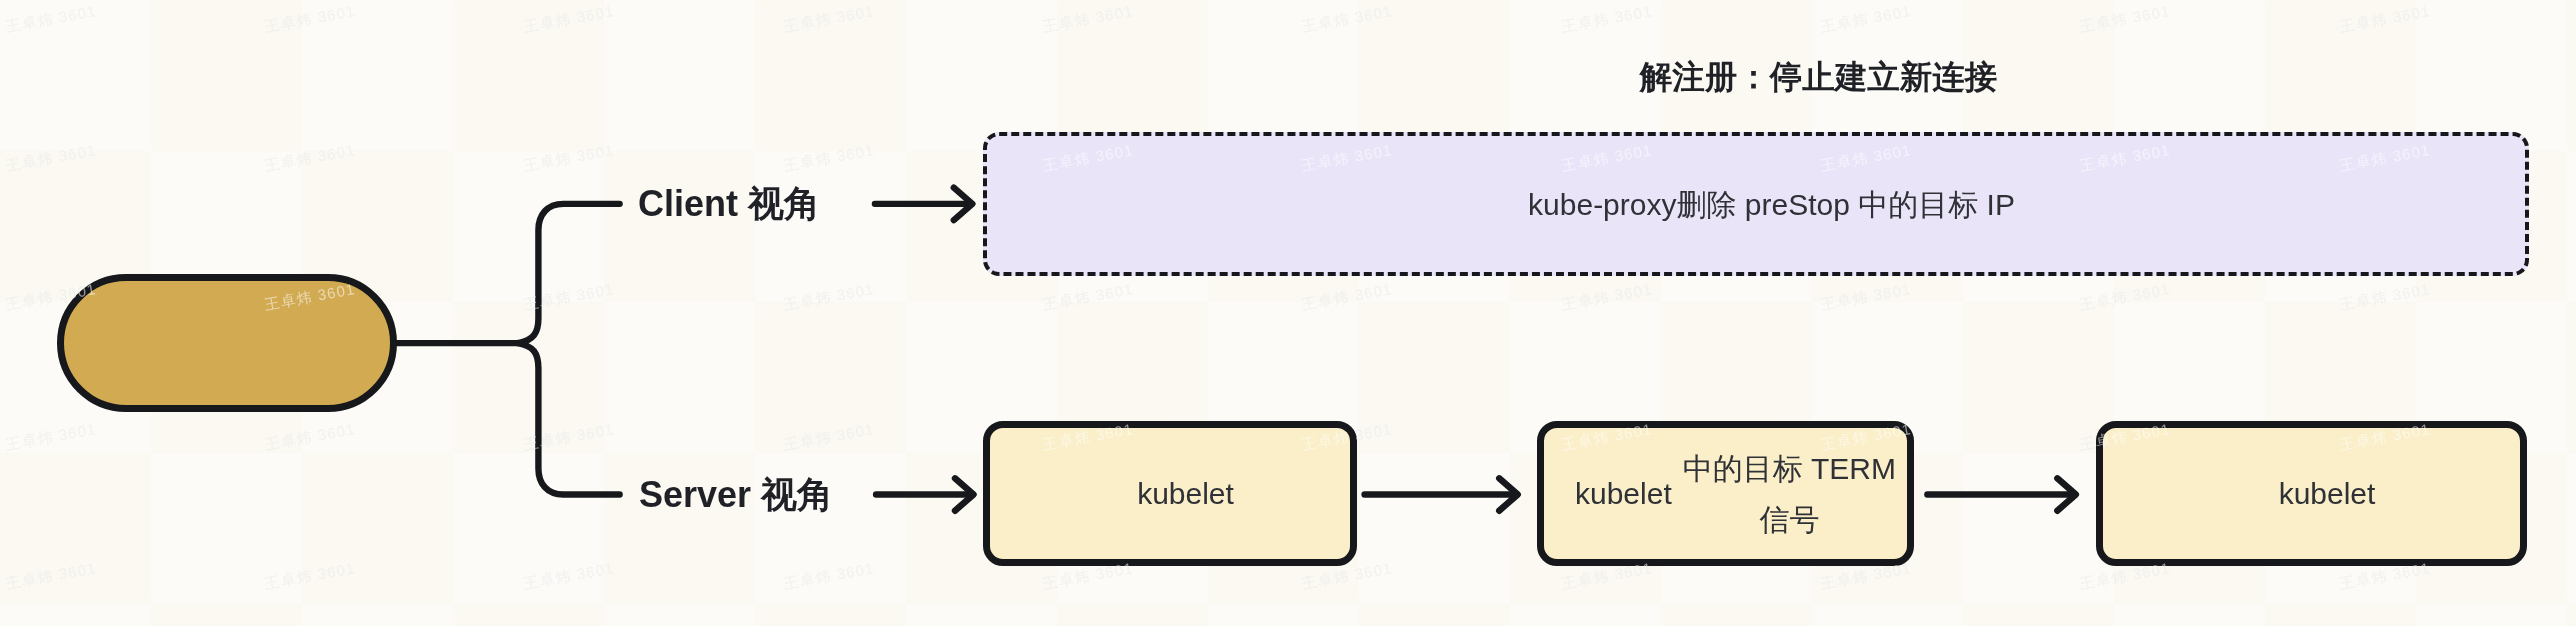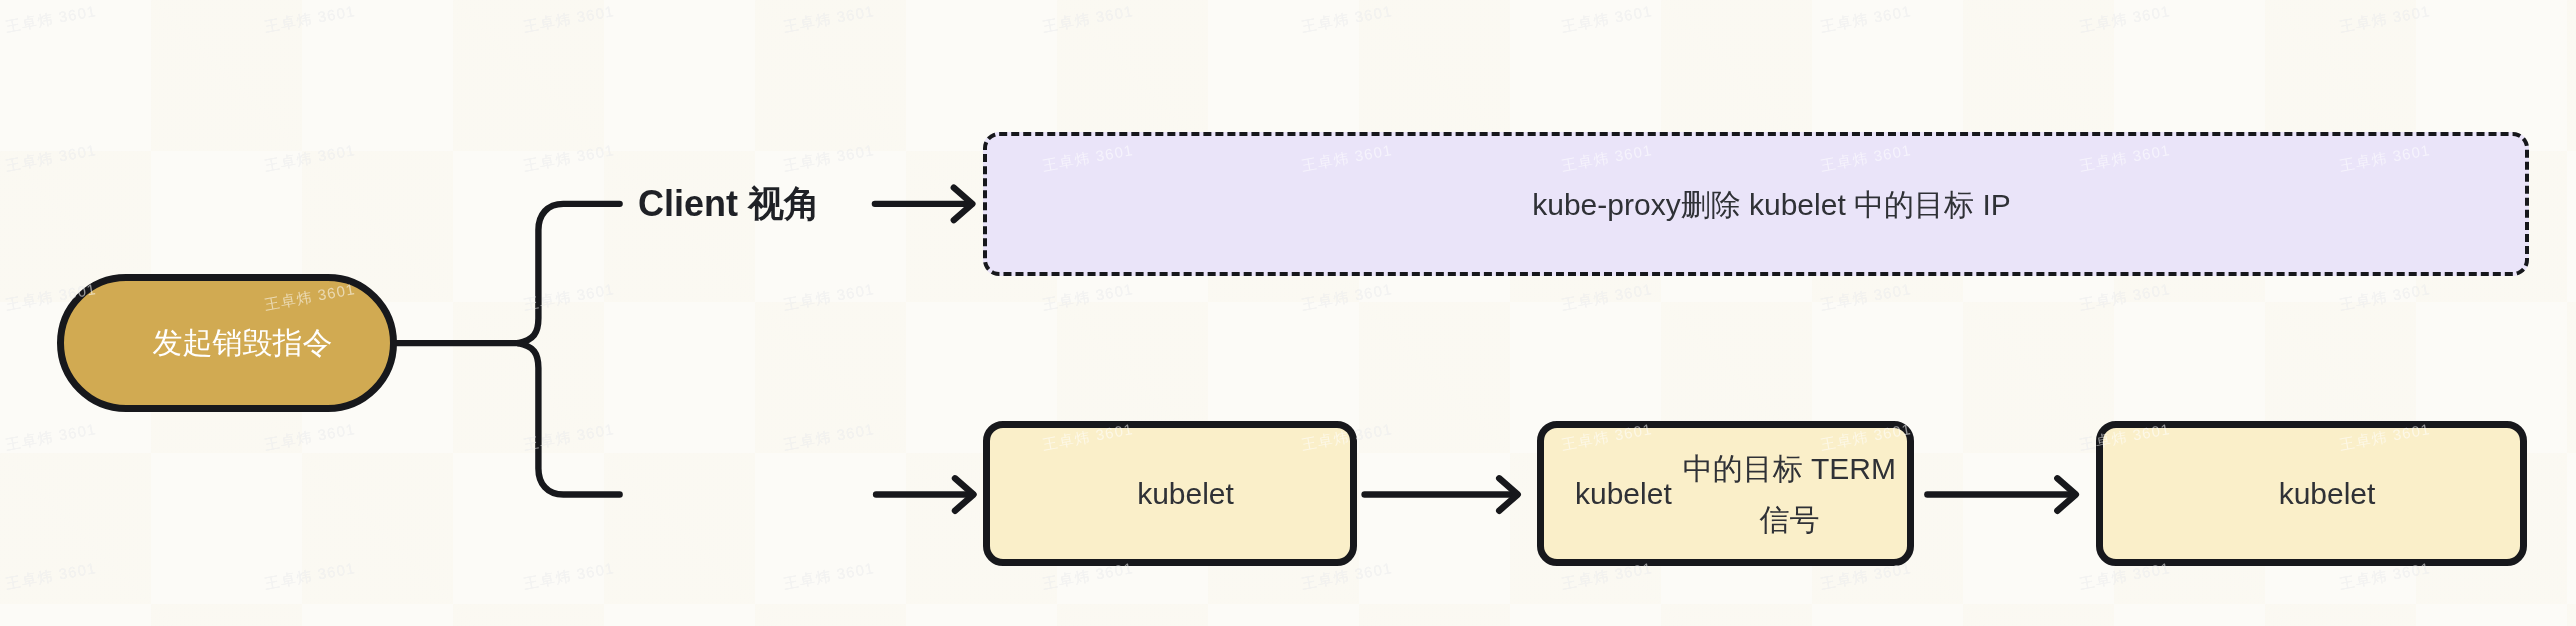--- a/index.html
+++ b/index.html
@@ -157,31 +157,32 @@
     <polyline points="1646 824 1678 852 1646 880"></polyline>
 
     <path d="M2352 852 L2614 852"></path>
     <polyline points="2584 824 2616 852 2584 880"></polyline>
 
     <path d="M3322 852 L3576 852"></path>
     <polyline points="3546 824 3578 852 3546 880"></polyline>
   </svg>
 
   <div class="abs node-box root-node">
-    <div>发起销毁指令</div>
   </div>
 
   <div class="abs branch-label lbl-client">Client 视角</div>
 
+  <div class="abs annotation">解注册：停止建立新连接</div>
 
   <div class="abs node-box purple-box">
     <div>kube-proxy</div>
-    <div>删除 kubelet 中的目标 IP</div>
-  </div>
-
+    <div>删除 preStop 中的目标 IP</div>
+  </div>
+
+  <div class="abs branch-label lbl-server">Server 视角</div>
 
   <div class="abs node-box yellow-box yb1">
     <div>kubelet</div>
   </div>
 
   <div class="abs node-box yellow-box yb2">
     <div>kubelet</div>
     <div>中的目标 TERM 信号</div>
   </div>
 

